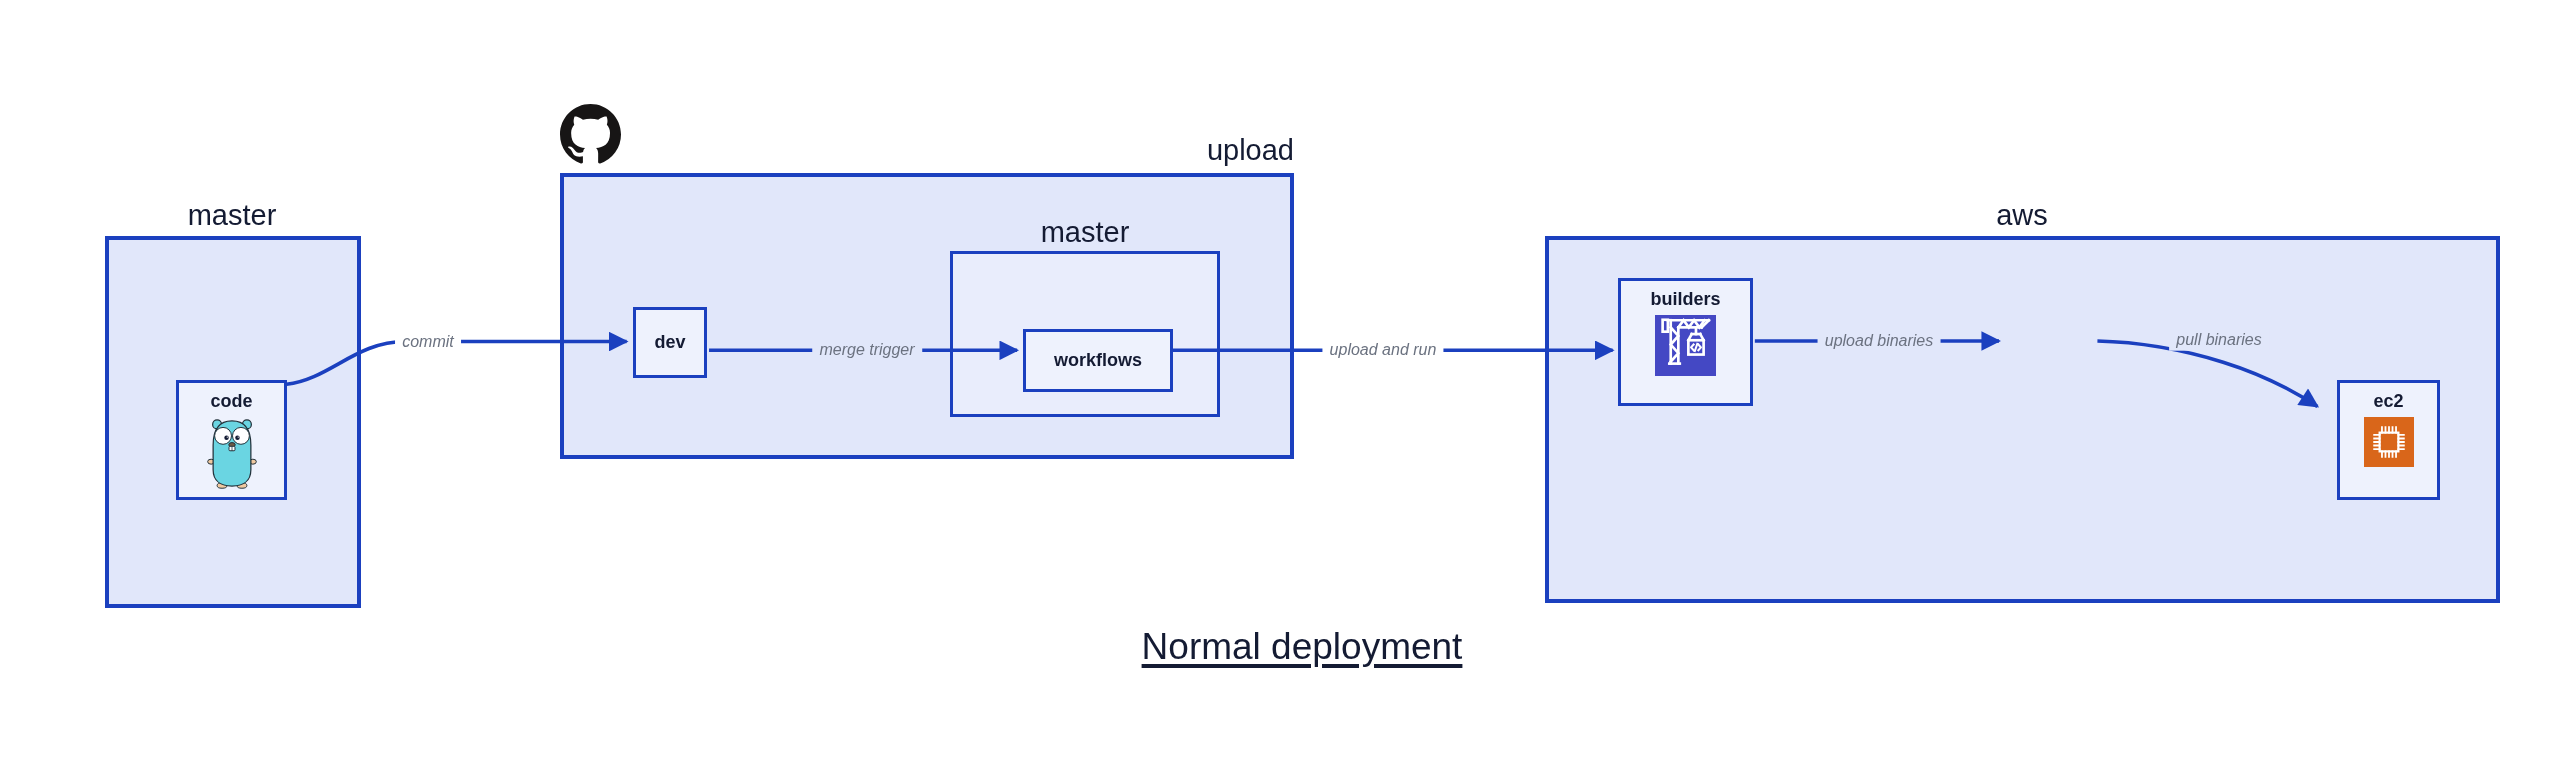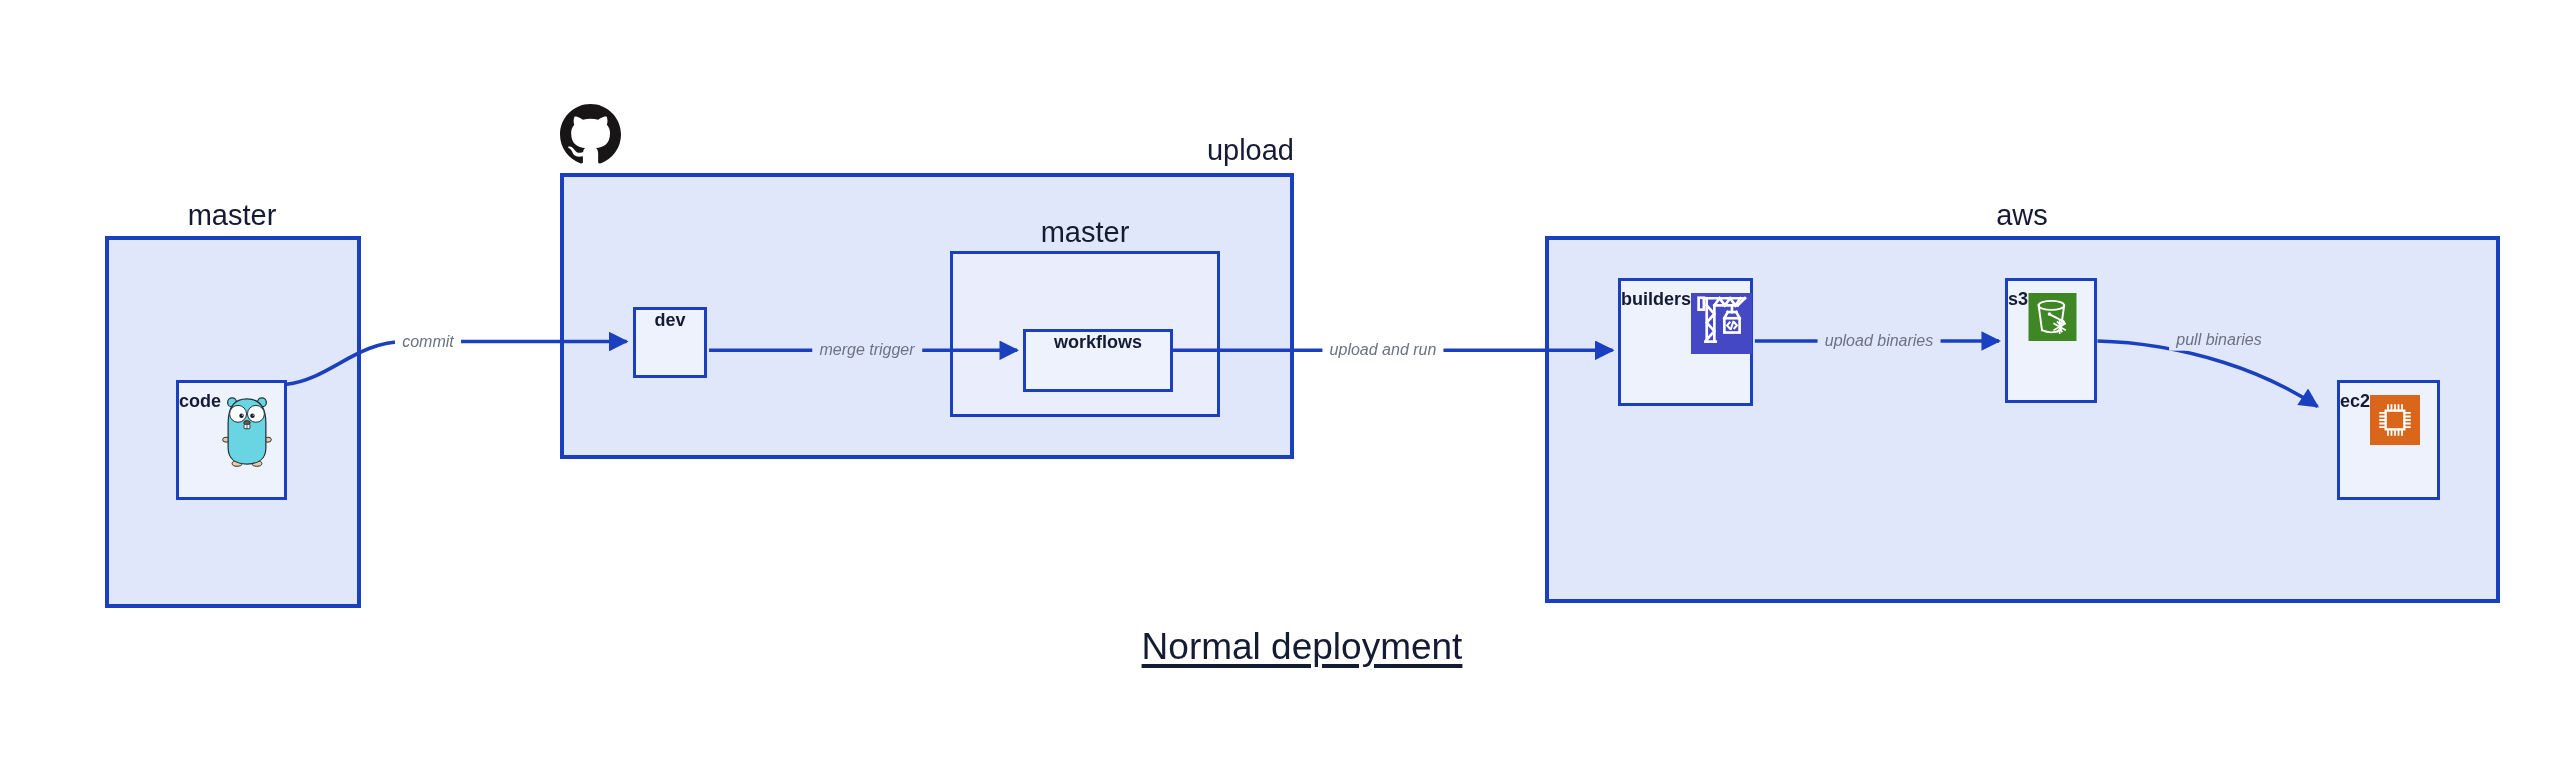--- a/index.html
+++ b/index.html
@@ -24,21 +24,22 @@
   .group.master{
     background:var(--c-masterFill);
     border-width:3.6px;
   }
   .node{
     position:absolute;
     box-sizing:border-box;
     background:var(--c-nodeFill);
     border:3.6px solid var(--c-line);
     display:flex;
-    flex-direction:row;
+    flex-direction:column;
+    align-items:center;
   }
   .node.iconic{ padding-top:8.2px; }
   .node.centered{ justify-content:center; }
   .nlabel{
     font-size:18px;
     font-weight:700;
     color:var(--c-ink);
     line-height:21.6px;
     white-space:nowrap;
   }
@@ -180,42 +181,20 @@
         <rect x="35" y="26.5" width="16" height="15"></rect>
       </g>
       <g class="i-stroke" stroke-width="2.2" stroke-linecap="round" stroke-linejoin="round">
         <path d="M40.5 31 L37.8 34 L40.5 37"></path>
         <path d="M45.5 31 L48.2 34 L45.5 37"></path>
         <path d="M44.4 30.2 L41.8 37.8"></path>
       </g>
     </svg>
   </div>
 
-  <div class="node iconic" style="left:2005px; top:278px; width:92px; height:125px;">
-    <div class="nlabel">s3</div>
-    <svg class="icon" width="49" height="48" viewBox="0 0 64 64">
-      <rect class="i-bg-s3" width="64" height="64"></rect>
-      <g class="i-stroke" stroke-width="2.6">
-        <ellipse cx="30.5" cy="16.5" rx="17" ry="6"></ellipse>
-        <path d="M13.5 16.5 L18 49.5"></path>
-        <path d="M47.5 16.5 L43 49.5"></path>
-        <path d="M18 49.5 Q30.5 55.5 43 49.5"></path>
-        <path d="M29.5 29 L46 37.5"></path>
-        <path d="M46 37.5 q2.6 1 .8 3.6"></path>
-      </g>
-      <circle cx="28" cy="28" r="2.4" fill="#ffffff"></circle>
-      <g class="i-stroke" stroke-width="2.2" stroke-linecap="round">
-        <path d="M41.5 36.5 V53.5"></path>
-        <path d="M34.2 40.8 L48.8 49.2"></path>
-        <path d="M34.2 49.2 L48.8 40.8"></path>
-        <path d="M38.6 38.6 L41.5 41.4 L44.4 38.6"></path>
-        <path d="M38.6 51.4 L41.5 48.6 L44.4 51.4"></path>
-      </g>
-    </svg>
-  </div>
 
   <div class="node iconic" style="left:2325px; top:380px; width:103px; height:120px;margin-left:12px;">
     <div class="nlabel">ec2</div>
     <svg class="icon" width="50" height="50" viewBox="0 0 64 64">
       <rect class="i-bg-ec2" width="64" height="64"></rect>
       <rect x="20" y="20" width="24" height="24" class="i-stroke" stroke-width="2.8"></rect>
       <g class="i-stroke" stroke-width="2.3">
         <path d="M23 13 V20 M27.5 13 V20 M32 13 V20 M36.5 13 V20 M41 13 V20"></path>
         <path d="M23 44 V51 M27.5 44 V51 M32 44 V51 M36.5 44 V51 M41 44 V51"></path>
         <path d="M13 23 H20 M13 27.5 H20 M13 32 H20 M13 36.5 H20 M13 41 H20"></path>

